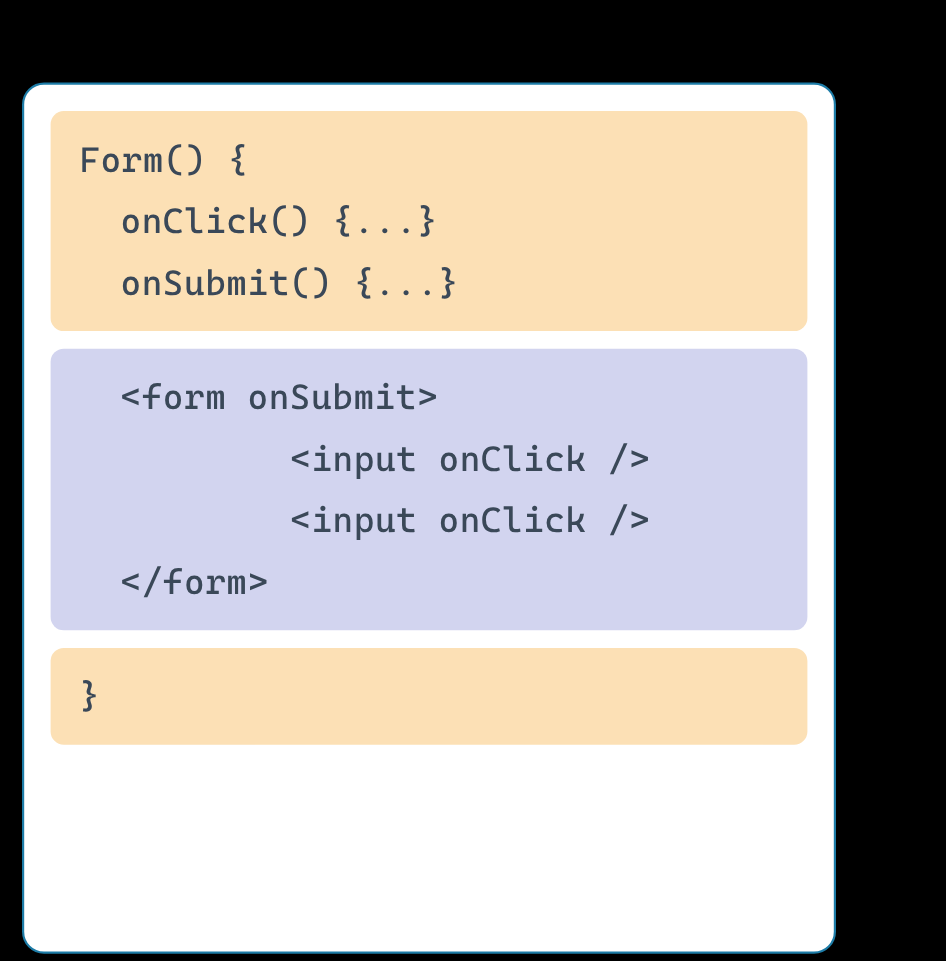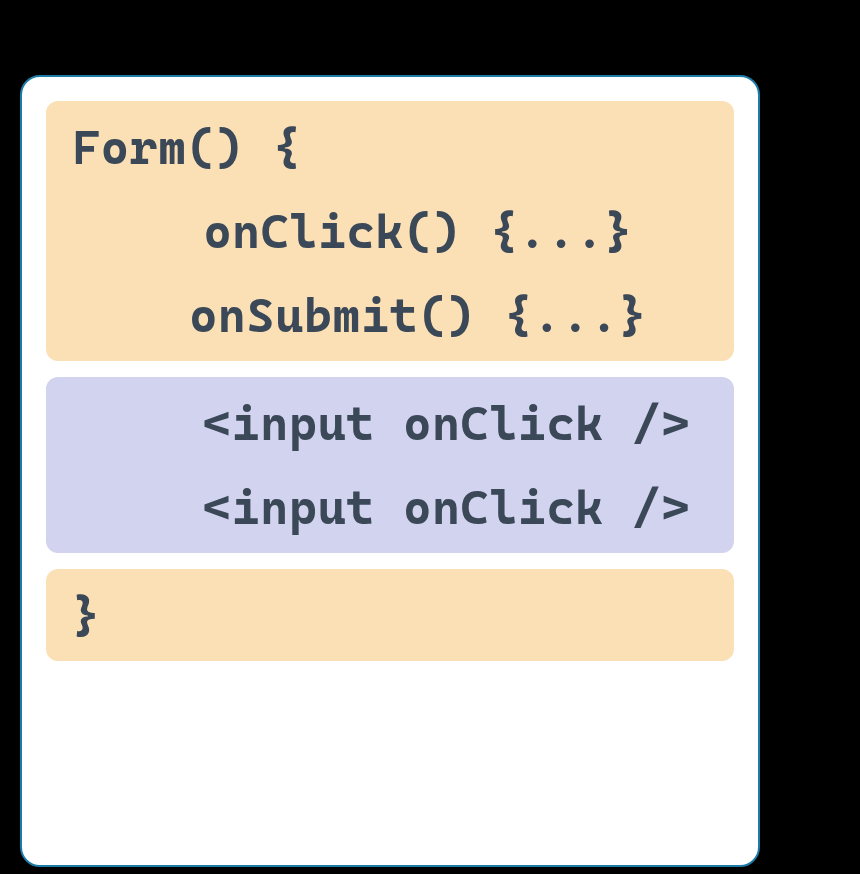--- a/index.html
+++ b/index.html
@@ -23,55 +23,55 @@
       border-radius: 20px;
       width: 740px;
       height: 792px;
       padding: 24px;
       display: flex;
       flex-direction: column;
       gap: 16px;
     }
     .block {
       border-radius: 12px;
-      padding: 4px 26px;
+      padding: 16px 26px;
       font-family: ui-monospace, "SF Mono", "Cascadia Code", Menlo, Consolas, monospace;
-      font-size: 48px;
+      font-size: 32px;
       line-height: 1.75;
       color: #3a4858;
       letter-spacing: 0.5px;
-      font-weight: bold;
     }
     .block-orange {
       background: #fce0b5;
     }
     .block-purple {
       background: #d2d4ef;
     }
     .indent-1 {
       padding-left: 2ch;
-      text-align: center;
     }
     .indent-2 {
       padding-left: 4ch;
       text-align: center;
     }
     .code-line {
       white-space: pre;
     }
   </style>
 </head>
 <body>
 
 <div class="card">
   <div class="block block-orange">
     <div class="code-line">Form() {</div>
     <div class="code-line indent-1">onClick() {...}</div>
     <div class="code-line indent-1">onSubmit() {...}</div>
   </div>
   <div class="block block-purple">
+    <div class="code-line indent-1">&lt;form onSubmit&gt;</div>
     <div class="code-line indent-2">&lt;input onClick /&gt;</div>
     <div class="code-line indent-2">&lt;input onClick /&gt;</div>
+    <div class="code-line indent-1">&lt;/form&gt;</div>
   </div>
   <div class="block block-orange">
     <div class="code-line">}</div>
   </div>
 </div>
 
 </body></html>

